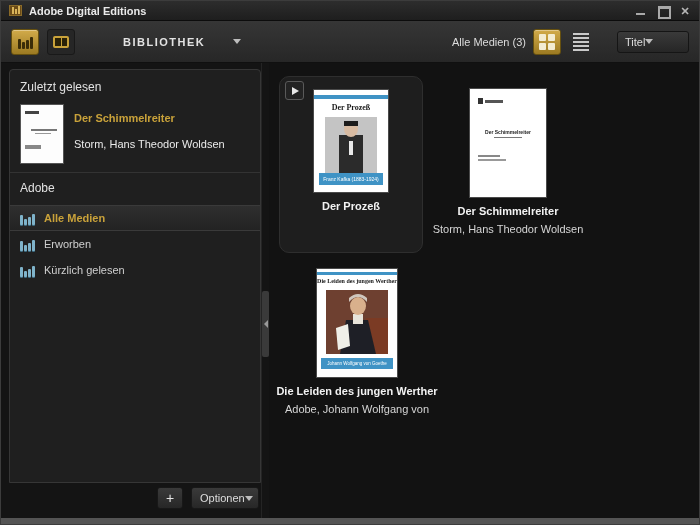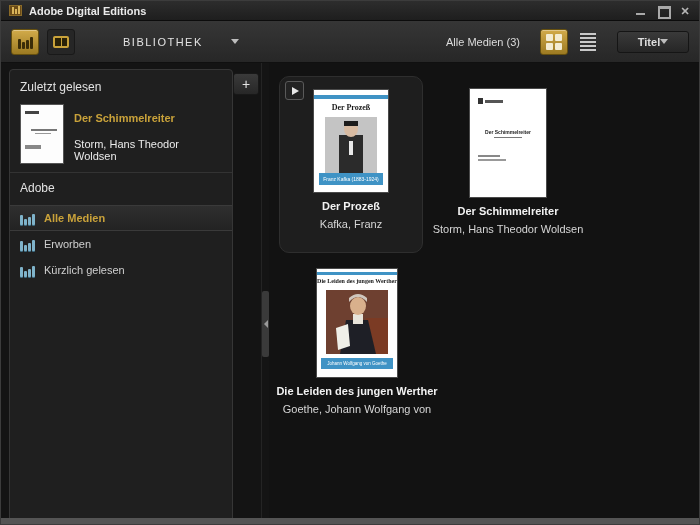--- a/index.html
+++ b/index.html
@@ -29,39 +29,39 @@
   .viewbtn { width:28px; height:26px; border-radius:3px; margin-right:8px;
              display:flex; align-items:center; justify-content:center; }
   .viewbtn.active { background:linear-gradient(#d2ab4a,#9c7a22); border:1px solid #66500f;
                     box-shadow:inset 0 1px 0 rgba(255,255,255,.35); }
   .viewbtn.inactive { background:#262626; border:1px solid #191919; }
   .shelficon-gold { display:flex; align-items:flex-end; gap:1px; height:14px; }
   .shelficon-gold i { display:block; width:3px; background:#3a2c08; border-radius:1px; }
   .openbook { width:16px; height:12px; border:2px solid #c9a23a; border-radius:2px; position:relative; background:#2a2208; }
   .openbook::after { content:""; position:absolute; left:50%; top:0; bottom:0; width:1px; background:#c9a23a; }
   .lib-dropdown { display:flex; align-items:center; margin-left:40px; gap:28px; cursor:default; }
-  .lib-label { color:#e3e3e3; font-size:11px; font-weight:normal; letter-spacing:1.5px; }
+  .lib-label { color:#e3e3e3; font-size:11px; font-weight:bold; letter-spacing:1.5px; }
   .caret { width:0; height:0; border-left:4px solid transparent; border-right:4px solid transparent;
            border-top:5px solid #bdbdbd; }
   .toolbar-right { margin-left:auto; display:flex; align-items:center; }
-  .media-count { color:#dcdcdc; font-size:11px; margin-right:20px; }
+  .media-count { color:#dcdcdc; font-size:11px; margin-right:7px; }
   .gridicon { display:grid; grid-template-columns:7px 7px; grid-template-rows:7px 7px; gap:2px; }
   .gridicon i { background:#f3ecd2; border-radius:1px; }
   .listicon { display:flex; flex-direction:column; gap:2px; }
   .listicon i { display:block; width:16px; height:2px; background:#c9c9c9; }
-  .sort-select { margin-left:7px; width:72px; height:22px; background:linear-gradient(#3a3a3a,#262626);
+  .sort-select { margin-left:14px; width:72px; height:22px; background:linear-gradient(#3a3a3a,#262626);
                  border:1px solid #151515; border-radius:3px; display:flex; align-items:center;
-                 padding:0 7px; justify-content:center;font-weight:bold; }
+                 padding:0 7px; justify-content:flex-start; }
   .sort-label { color:#dedede; font-size:11px; }
 
   
   .app-body { display:flex; height:456px; background:#141414; position:relative; }
 
   
-  .sidebar { width:260px; display:flex; flex-direction:row; padding:6px 0 0 8px; }
+  .sidebar { width:260px; display:flex; flex-direction:column; padding:6px 0 0 8px; }
   .side-panel { flex:1; background:#1f1f1f; border:1px solid #363636; border-radius:4px 4px 0 0; overflow:hidden; }
   .section-recent { padding:10px 10px 8px 10px; border-bottom:1px solid #333; }
   .side-header { color:#e2e2e2; font-size:12px; margin-bottom:10px; }
   .recent-row { display:flex; }
   .thumb { width:44px; height:60px; background:#fdfdfd; border:1px solid #555; position:relative; flex-shrink:0; }
   .thumb .t-logo { position:absolute; left:4px; top:6px; width:14px; height:3px; background:#444; }
   .thumb .t-line1 { position:absolute; left:10px; top:24px; right:6px; height:2px; background:#777; }
   .thumb .t-line2 { position:absolute; left:14px; top:28px; right:12px; height:1px; background:#999; }
   .thumb .t-block { position:absolute; left:4px; top:40px; width:16px; height:4px; background:#888; }
   .recent-meta { padding:8px 0 0 10px; }
@@ -240,20 +240,24 @@
                 <i style="height:8px"></i>
                 <i style="height:11px"></i>
               </span>
             <span class="shelf-label">Kürzlich gelesen</span>
           </div>
         </div>
       </div>
 
       <div class="side-footer">
         <button class="btn-add">+</button>
+        <span class="btn-options">
+          <span>Optionen</span>
+          <span class="caret"></span>
+        </span>
       </div>
     </div>
 
     <div class="divider">
       <span class="grip">
         <span class="grip-arrow"></span>
       </span>
     </div>
 
     <div class="content">
@@ -270,21 +274,20 @@
               <rect x="0" y="0" width="52" height="56" fill="#c4c4c4"></rect>
               <rect x="14" y="18" width="24" height="38" fill="#2b2b2b"></rect>
               <ellipse cx="26" cy="12" rx="7" ry="8" fill="#d8bba2"></ellipse>
               <rect x="19" y="4" width="14" height="5" fill="#1c1c1c"></rect>
               <rect x="24" y="24" width="4" height="14" fill="#e9e9e9"></rect>
             </svg>
           </span>
           <div class="band-bot">Franz Kafka (1883-1924)</div>
         </div>
         <div class="tile-title">Der Prozeß</div>
-        <div class="tile-author">Kafka, Franz</div>
       </div>
 
       <div class="tile" style="left:167px; top:13px; height:177px;">
         <div class="cover cov-storm">
           <span class="logo-dot"></span>
             <span class="logo-bar"></span>
           <div class="c-title">Der Schimmelreiter</div>
           <span class="c-rule"></span>
           <span class="blk1"></span>
             <span class="blk2"></span>
@@ -304,20 +307,20 @@
               <path d="M14 64 L20 30 L42 30 L50 64 Z" fill="#1e1f26"></path>
               <rect x="27" y="24" width="10" height="10" fill="#e8e4da"></rect>
               <ellipse cx="32" cy="16" rx="8" ry="9" fill="#d9b08c"></ellipse>
               <path d="M23 12 Q32 2 41 12 L41 8 Q32 0 23 8 Z" fill="#cfc6bd"></path>
               <polygon points="10,38 22,34 24,56 12,60" fill="#efefe8"></polygon>
             </svg>
           </span>
           <div class="band-bot">Johann Wolfgang von Goethe (1749-1832)</div>
         </div>
         <div class="tile-title">Die Leiden des jungen Werther</div>
-        <div class="tile-author">Goethe, Johann Wolfgang von</div>
+        <div class="tile-author">Adobe, Johann Wolfgang von</div>
       </div>
 
     </div>
   </div>
 
   <div class="bottom-frame"></div>
 </div>
 
 </body></html>

